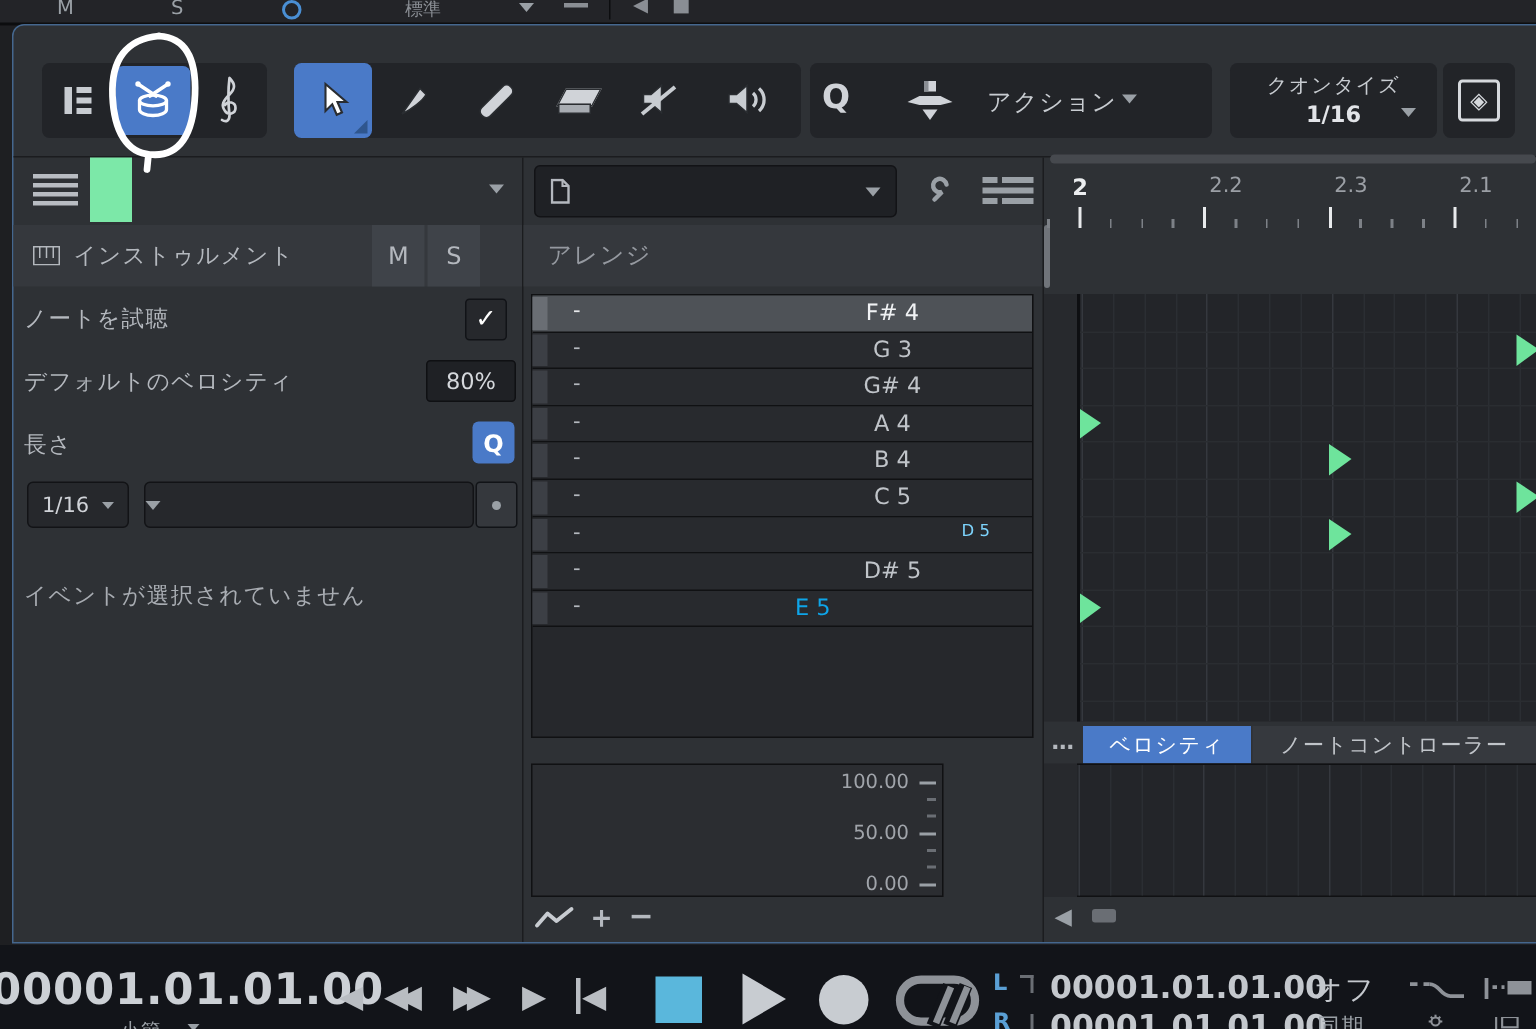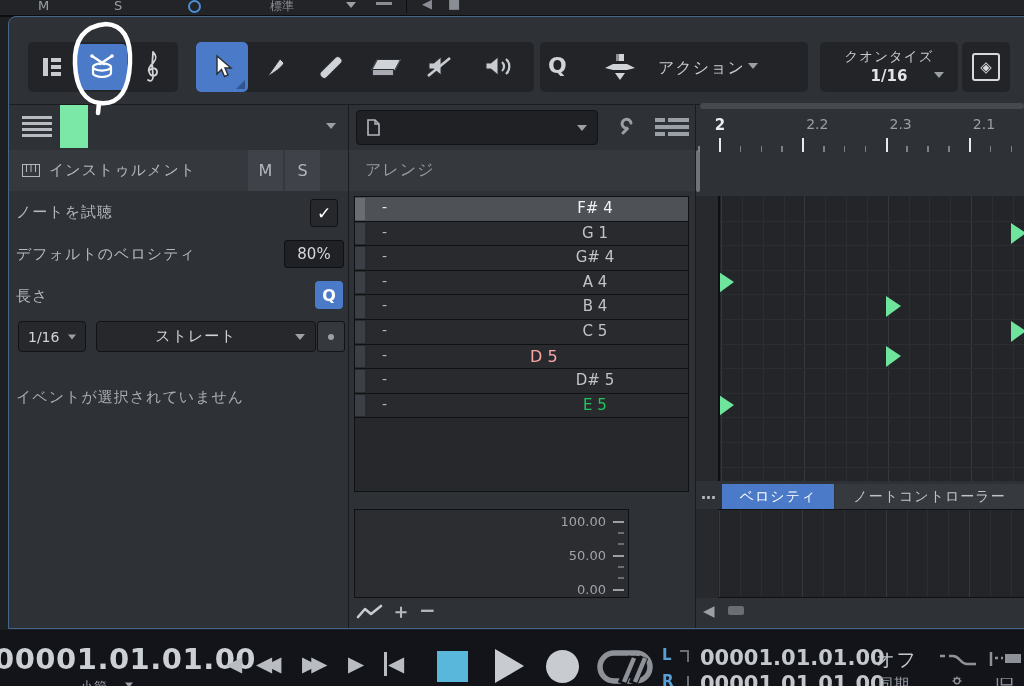--- a/index.html
+++ b/index.html
@@ -158,21 +158,20 @@
   <span class="a jp" style="left:16px;top:287px;font-size:15px;color:#b4b8be;">長さ</span>
   <div class="a tbtn" style="left:315px;top:281px;width:28px;height:28px;background:#4a7ac8;border-radius:4px;">
     <span style="color:#fff;font-size:16px;font-weight:bold;">Q</span>
   </div>
 
   <div class="a dd" style="left:18px;top:321px;width:66px;height:29px;">
     <span style="margin-left:9px;font-size:14px;color:#d0d3d8;">1/16</span>
     <span class="caret" style="margin-left:8px;transform:scale(.8);"></span>
   </div>
   <div class="a dd" style="left:96px;top:321px;width:218px;height:29px;">
-    <span style="flex:1;text-align:center;font-size:15px;color:#d0d3d8;letter-spacing:1px;">ストレート</span>
     <span class="caret" style="margin-right:10px;"></span>
   </div>
   <div class="a tbtn" style="left:317px;top:321px;width:26px;height:29px;background:#35383d;border:1px solid #111317;border-radius:3px;">
     <span style="width:6px;height:6px;border-radius:50%;background:#9aa0a6;"></span>
   </div>
 
   <span class="a jp" style="left:16px;top:388px;font-size:15px;color:#a8acb2;">イベントが選択されていません</span>
 
   <div class="a" style="left:348px;top:105px;width:1px;height:523px;background:#1b1c1f;"></div>
 
@@ -210,21 +209,21 @@
 
   <div class="a" style="left:354px;top:196px;width:335px;height:296px;background:#26282c;border:1px solid #101113;box-sizing:border-box;">
       <div style="position: absolute; left: 0px; top: 0px; width: 333px; height: 23.6px; background: rgb(78, 82, 87); border-bottom: 1px solid rgb(16, 17, 19);">
         <div style="position: absolute; left: 0px; top: 1px; width: 10px; height: 21.6px; background: rgb(106, 110, 116);"></div>
         <div style="position: absolute; left: 27px; top: 2px; width: 40px; font-size: 14px; color: rgb(232, 234, 236);">-</div>
         <div style="position: absolute; left: 175px; top: 2px; width: 130px; text-align: center; font-size: 15px; color: rgb(240, 242, 244);">F# 4</div>
       </div>
       <div style="position: absolute; left: 0px; top: 24.6px; width: 333px; height: 23.6px; background: rgb(40, 42, 46); border-bottom: 1px solid rgb(16, 17, 19);">
         <div style="position: absolute; left: 0px; top: 1px; width: 10px; height: 21.6px; background: rgb(60, 63, 69);"></div>
         <div style="position: absolute; left: 27px; top: 2px; width: 40px; font-size: 14px; color: rgb(180, 184, 190);">-</div>
-        <div style="position: absolute; left: 175px; top: 2px; width: 130px; text-align: center; font-size: 15px; color: rgb(192, 196, 201);">G 1</div>
+        <div style="position: absolute; left: 175px; top: 2px; width: 130px; text-align: center; font-size: 15px; color: rgb(192, 196, 201);">G 3</div>
       </div>
       <div style="position: absolute; left: 0px; top: 49.2px; width: 333px; height: 23.6px; background: rgb(40, 42, 46); border-bottom: 1px solid rgb(16, 17, 19);">
         <div style="position: absolute; left: 0px; top: 1px; width: 10px; height: 21.6px; background: rgb(60, 63, 69);"></div>
         <div style="position: absolute; left: 27px; top: 2px; width: 40px; font-size: 14px; color: rgb(180, 184, 190);">-</div>
         <div style="position: absolute; left: 175px; top: 2px; width: 130px; text-align: center; font-size: 15px; color: rgb(192, 196, 201);">G# 4</div>
       </div>
       <div style="position: absolute; left: 0px; top: 73.8px; width: 333px; height: 23.6px; background: rgb(40, 42, 46); border-bottom: 1px solid rgb(16, 17, 19);">
         <div style="position: absolute; left: 0px; top: 1px; width: 10px; height: 21.6px; background: rgb(60, 63, 69);"></div>
         <div style="position: absolute; left: 27px; top: 2px; width: 40px; font-size: 14px; color: rgb(180, 184, 190);">-</div>
         <div style="position: absolute; left: 175px; top: 2px; width: 130px; text-align: center; font-size: 15px; color: rgb(192, 196, 201);">A 4</div>
@@ -235,31 +234,31 @@
         <div style="position: absolute; left: 175px; top: 2px; width: 130px; text-align: center; font-size: 15px; color: rgb(192, 196, 201);">B 4</div>
       </div>
       <div style="position: absolute; left: 0px; top: 123px; width: 333px; height: 23.6px; background: rgb(40, 42, 46); border-bottom: 1px solid rgb(16, 17, 19);">
         <div style="position: absolute; left: 0px; top: 1px; width: 10px; height: 21.6px; background: rgb(60, 63, 69);"></div>
         <div style="position: absolute; left: 27px; top: 2px; width: 40px; font-size: 14px; color: rgb(180, 184, 190);">-</div>
         <div style="position: absolute; left: 175px; top: 2px; width: 130px; text-align: center; font-size: 15px; color: rgb(192, 196, 201);">C 5</div>
       </div>
       <div style="position: absolute; left: 0px; top: 147.6px; width: 333px; height: 23.6px; background: rgb(40, 42, 46); border-bottom: 1px solid rgb(16, 17, 19);">
         <div style="position: absolute; left: 0px; top: 1px; width: 10px; height: 21.6px; background: rgb(60, 63, 69);"></div>
         <div style="position: absolute; left: 27px; top: 2px; width: 40px; font-size: 14px; color: rgb(180, 184, 190);">-</div>
-        <div style="position: absolute; left: 175px; top: 2px; width: 130px; text-align: left; font-size: 16px; color: #fca5a5;">D 5</div>
+        <div style="position: absolute; left: 175px; top: 2px; width: 130px; text-align: right; font-size: 11px; color: #7dd3fc;">D 5</div>
       </div>
       <div style="position: absolute; left: 0px; top: 172.2px; width: 333px; height: 23.6px; background: rgb(40, 42, 46); border-bottom: 1px solid rgb(16, 17, 19);">
         <div style="position: absolute; left: 0px; top: 1px; width: 10px; height: 21.6px; background: rgb(60, 63, 69);"></div>
         <div style="position: absolute; left: 27px; top: 2px; width: 40px; font-size: 14px; color: rgb(180, 184, 190);">-</div>
         <div style="position: absolute; left: 175px; top: 2px; width: 130px; text-align: center; font-size: 15px; color: rgb(192, 196, 201);">D# 5</div>
       </div>
       <div style="position: absolute; left: 0px; top: 196.8px; width: 333px; height: 23.6px; background: rgb(40, 42, 46); border-bottom: 1px solid rgb(16, 17, 19);">
         <div style="position: absolute; left: 0px; top: 1px; width: 10px; height: 21.6px; background: rgb(60, 63, 69);"></div>
         <div style="position: absolute; left: 27px; top: 2px; width: 40px; font-size: 14px; color: rgb(180, 184, 190);">-</div>
-        <div style="position: absolute; left: 175px; top: 2px; width: 130px; text-align: center; font-size: 15px; color: #22c55e;">E 5</div>
+        <div style="position: absolute; left: 175px; top: 2px; width: 130px; text-align: left; font-size: 15px; color: #0ea5e9;">E 5</div>
       </div>
     </div>
 
   <div class="a" style="left:696px;top:199px;width:0;height:0;border-top:11px solid transparent;border-bottom:11px solid transparent;border-left:13px solid #45484d;"></div>
 
   <div class="a" style="left:354px;top:509px;width:275px;height:89px;background:#2b2d31;border:1px solid #101113;box-sizing:border-box;">
       <div style="position: absolute; right: 22px; top: 4px; width: 60px; text-align: right; font-size: 13px; color: rgb(160, 164, 170);">100.00</div>
       <div style="position: absolute; right: 4px; top: 11px; width: 11px; height: 2px; background: rgb(154, 160, 166);"></div>
       <div style="position: absolute; right: 4px; top: 22px; width: 6px; height: 2px; background: rgb(106, 110, 116);"></div>
       <div style="position: absolute; right: 4px; top: 33px; width: 6px; height: 2px; background: rgb(106, 110, 116);"></div>

